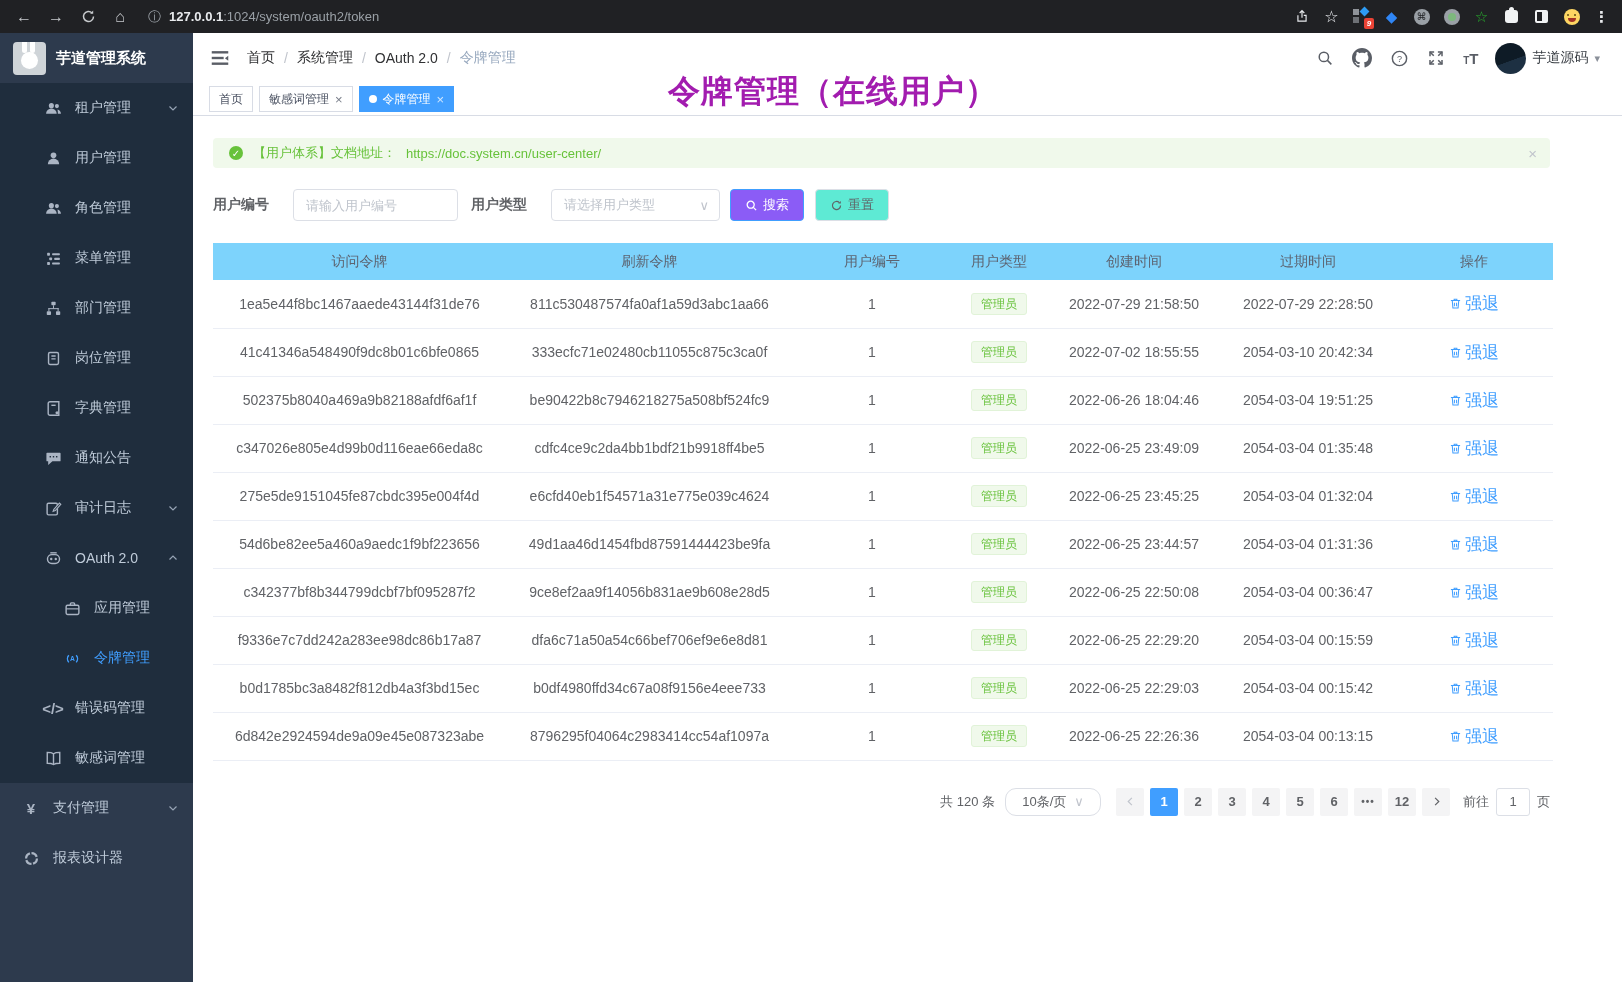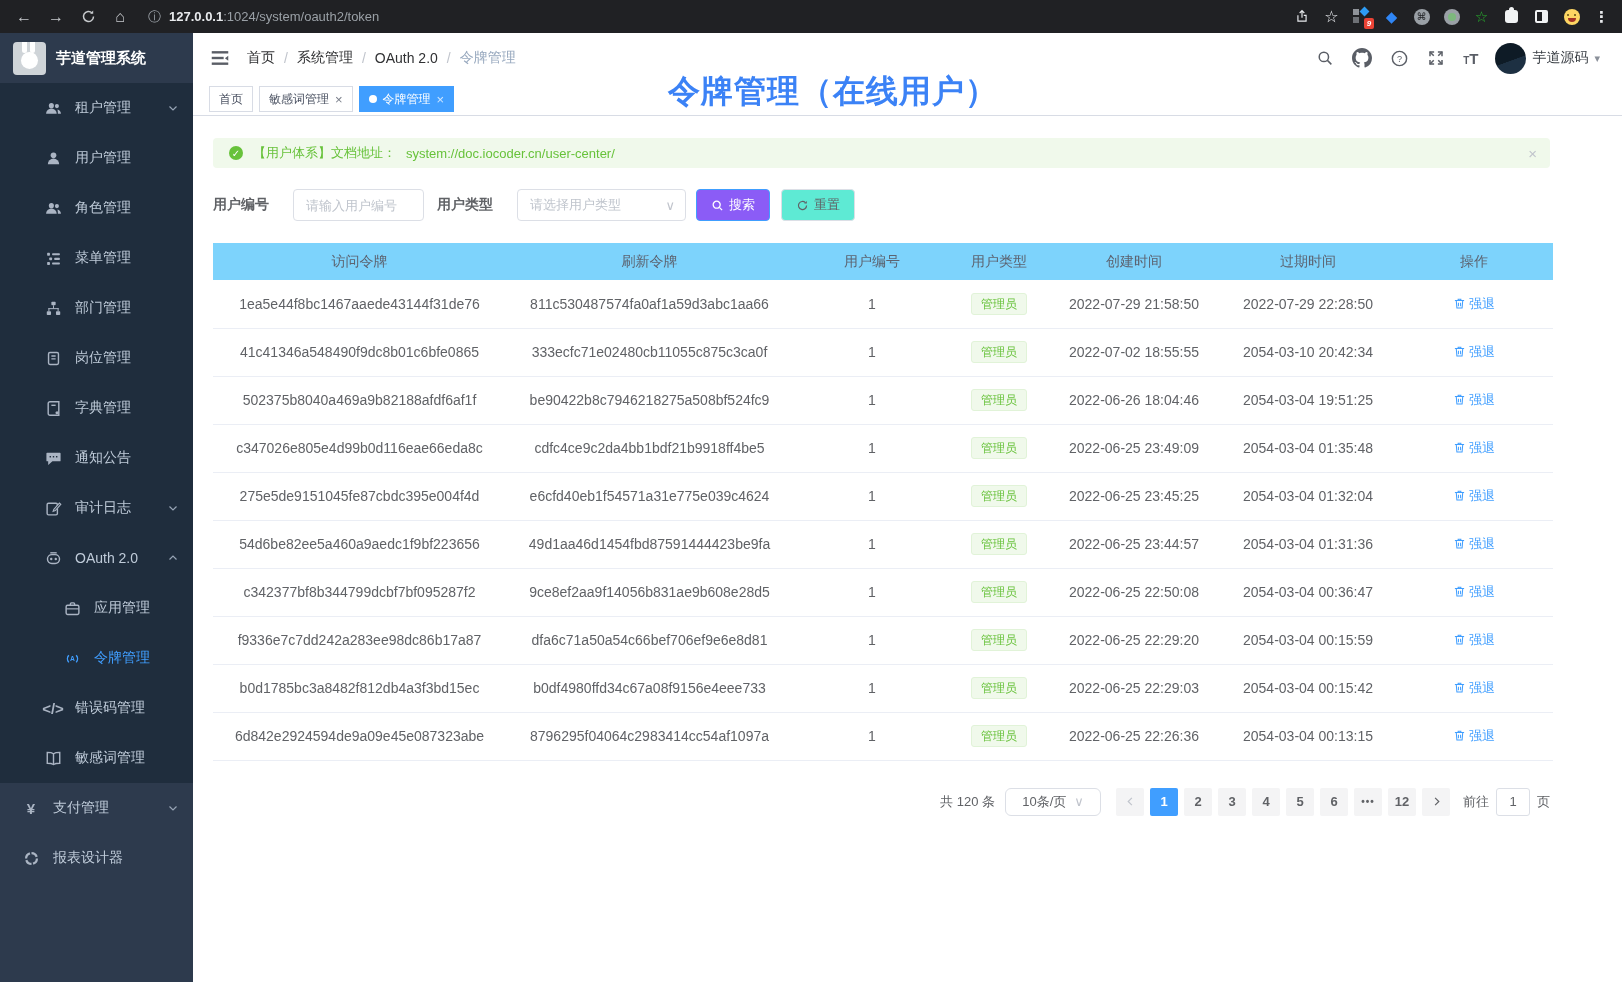--- a/index.html
+++ b/index.html
@@ -82,37 +82,37 @@
 
   .alert { height:30px; background:#f0f9eb; border-radius:4px; display:flex; align-items:center; padding:0 16px; gap:10px; font-size:13px; position:relative; }
   .alert-check { width:14px; height:14px; border-radius:50%; background:#67c23a; color:#fff; font-size:10px; display:flex; align-items:center; justify-content:center; flex-shrink:0; }
   .alert-text { color:#67c23a; }
   .alert-link { color:#67c23a; text-decoration:none; cursor:pointer; }
   .alert-close { position:absolute; right:13px; color:#c0c4cc; font-size:15px; cursor:pointer; }
 
   .filter-row { display:flex; align-items:center; margin-top:21px; font-size:14px; }
   .f-label { font-weight:700; color:#606266; margin-right:24px; white-space:nowrap; }
   .f-label.second { margin-left:13px; }
-  .f-input { width:131px; height:32px; border:1px solid #dcdfe6; border-radius:4px; padding:0 12px; font-size:13px; color:#606266; outline:none; font-family:inherit; }
+  .f-input { width:165px; height:32px; border:1px solid #dcdfe6; border-radius:4px; padding:0 12px; font-size:13px; color:#606266; outline:none; font-family:inherit; }
   .f-input::placeholder { color:#bfc4cc; }
   .f-select { width:169px; height:32px; border:1px solid #dcdfe6; border-radius:4px; padding:0 10px 0 12px; font-size:13px; color:#bfc4cc; display:flex; align-items:center; justify-content:space-between; cursor:pointer; }
   .f-select .sel-chev { color:#c0c4cc; }
   .btn { height:32px; border-radius:4px; font-size:13px; display:flex; align-items:center; gap:5px; padding:0 14px; cursor:pointer; font-family:inherit; }
   .btn-primary { background:#8b5cf6; border:1px solid #409eff; color:#fff; margin-left:10px; }
   .btn-plain { background:#5eead4; border:1px solid #dcdfe6; color:#606266; margin-left:11px; }
 
   table.grid { margin-top:22px; width:100%; border-collapse:collapse; table-layout:fixed; text-align:center; }
   .grid thead th { background:#7dd3fc; height:37px; font-size:14px; font-weight:400; color:#5c6370; }
   .grid tbody td { height:48px; border-bottom:1px solid #ebeef5; font-size:14px; color:#606266; overflow:hidden; white-space:nowrap; }
   .badge { display:inline-block; padding:3px 9px; font-size:12px; color:#67c23a; background:#f0f9eb; border:1px solid #e1f3d8; border-radius:3px; line-height:1.2; }
-  .action-link { color:#409eff; font-size:13px; display:inline-flex; align-items:center; gap:3px; cursor:pointer; }
+  .action-link { color:#409eff; font-size:17px; display:inline-flex; align-items:center; gap:3px; cursor:pointer; }
 
   .pagination { display:flex; justify-content:flex-end; align-items:center; margin-top:27px; font-size:13px; color:#606266; }
   .pg-total { margin-right:10px; }
-  .pg-size { width:96px; height:28px; border:1px solid #dcdfe6; border-radius:6px; display:flex; align-items:center; justify-content:center; gap:8px; cursor:pointer; margin-right:12px; color:#606266; }
+  .pg-size { width:96px; height:28px; border:1px solid #dcdfe6; border-radius:11px; display:flex; align-items:center; justify-content:center; gap:8px; cursor:pointer; margin-right:12px; color:#606266; }
   .pg-size .sel-chev { color:#c0c4cc; }
   .pg-btn { min-width:28px; height:28px; padding:0 4px; background:#f4f4f5; border-radius:2px; display:flex; align-items:center; justify-content:center; margin:0 3px; cursor:pointer; font-weight:600; color:#606266; }
   .pg-btn.active { background:#409eff; color:#fff; }
   .pg-btn.disabled { color:#c0c4cc; cursor:default; }
   .pg-goto { display:flex; align-items:center; gap:7px; margin-left:10px; }
   .pg-goto input { width:34px; height:28px; border:1px solid #dcdfe6; border-radius:3px; text-align:center; font-size:13px; color:#606266; outline:none; font-family:inherit; }
 </style>
 </head>
 <body>
 
@@ -425,21 +425,21 @@
           <i class="dot"></i>
           <span>令牌管理</span>
           <span class="x">×</span>
         </span>
       </div>
 
     <div class="content">
       <div class="alert">
         <span class="alert-check">✓</span>
         <span class="alert-text">【用户体系】文档地址：</span>
-        <a class="alert-link">system://doc.iocoder.cn/user-center/</a>
+        <a class="alert-link">https://doc.system.cn/user-center/</a>
         <span class="alert-close">×</span>
       </div>
 
       <div class="filter-row">
         <span class="f-label">用户编号</span>
         <input class="f-input" placeholder="请输入用户编号" style="">
         <span class="f-label second">用户类型</span>
         <div class="f-select">
           <span>请选择用户类型</span>
           <span class="sel-chev">∨</span>
@@ -674,13 +674,13 @@
         <span class="pg-goto">
           <span>前往</span>
           <input value="1" style="">
           <span>页</span>
         </span>
       </div>
     </div>
   </div>
 </div>
 
-<div class="annotation" style="color: #3b82f6; text-align: right;">令牌管理（在线用户）</div>
+<div class="annotation" style="color: #a21caf; text-align: right;">令牌管理（在线用户）</div>
 
 </body></html>

